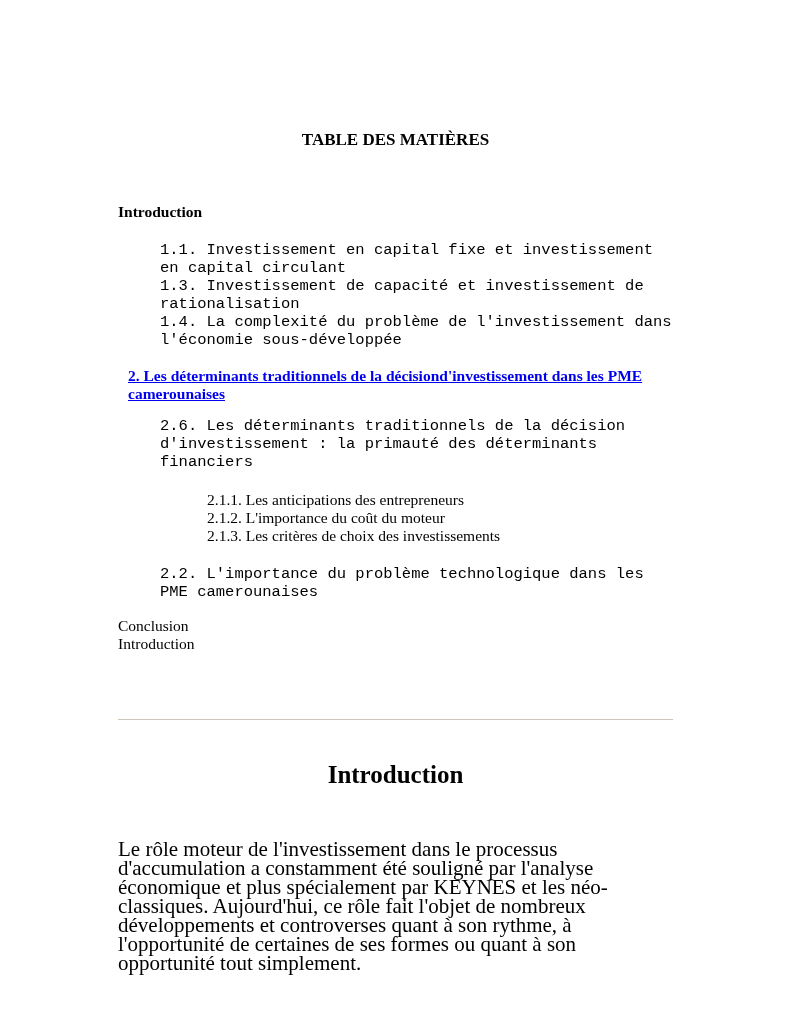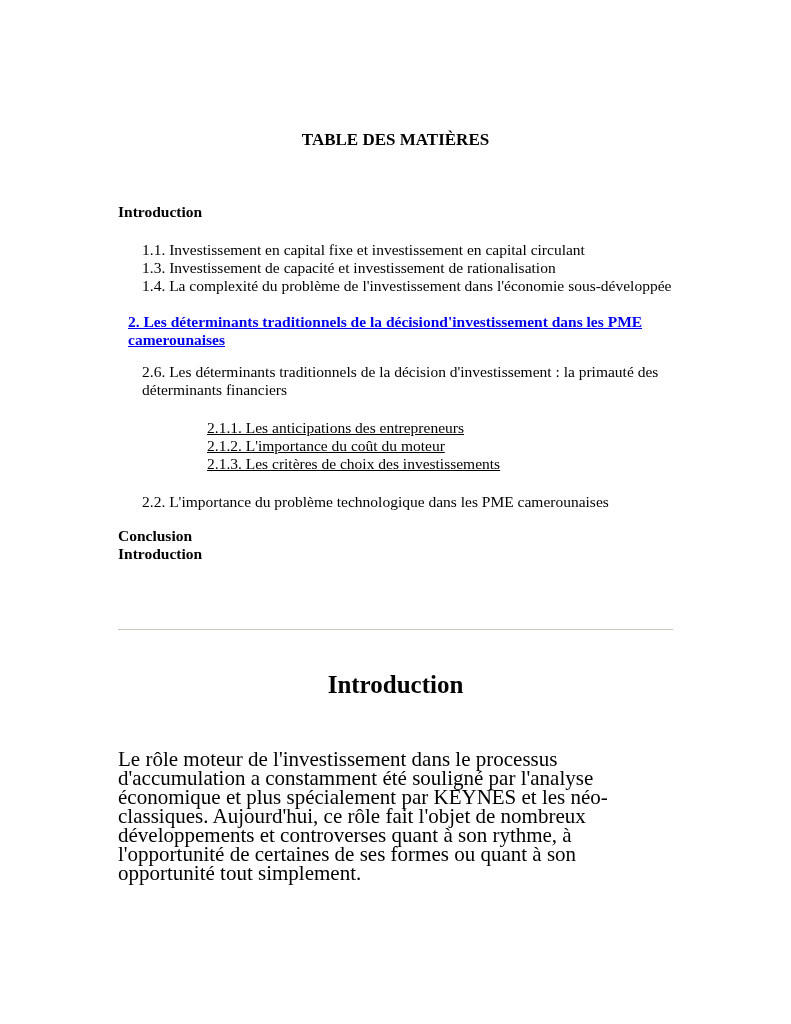--- a/index.html
+++ b/index.html
@@ -44,24 +44,24 @@
   .toc-link {
     color: var(--link-color, #0000ee);
     font-weight: bold;
     text-decoration: underline;
     cursor: pointer;
   }
   .toc-block {
     font-size: 15.5px;
     line-height: 18px;
   }
-  .toc-indent  { margin-left: 24px; }
-  .toc-indent2 { margin-left: 89px; text-decoration: underline; }
+  .toc-indent  { margin-left: 42px; font-family: Liberation Mono, monospace; }
+  .toc-indent2 { margin-left: 89px; }
   .toc-line { }
-  .bold { font-weight: bold; }
+  .bold { font-weight: normal; }
   .divider {
     border: none;
     border-top: 1px solid var(--divider-color, #cdc5ba);
     margin: 66px 0 0 0;
     height: 0;
   }
   .intro-heading {
     margin: 40px 0 0 0;
     text-align: center;
     font-size: 25px;

